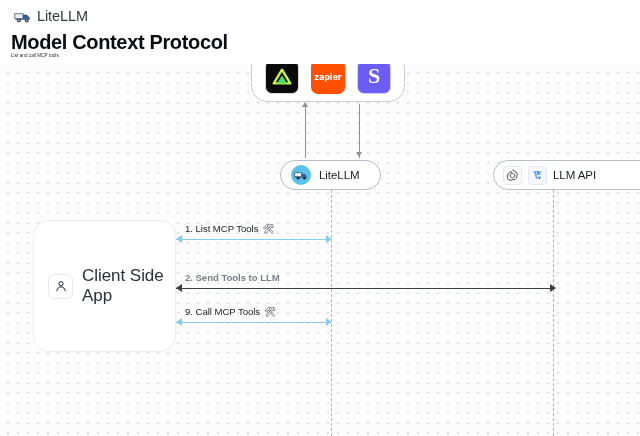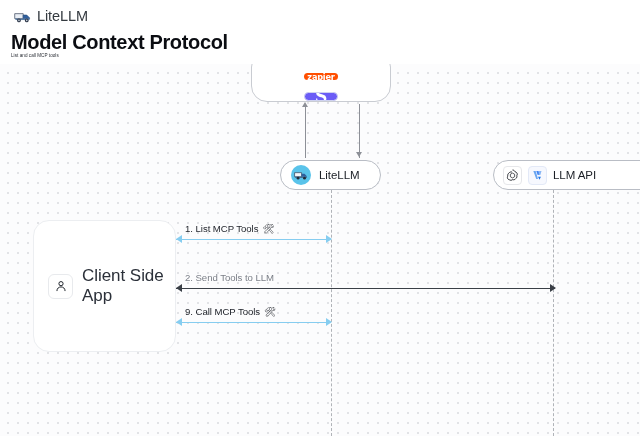--- a/index.html
+++ b/index.html
@@ -69,31 +69,30 @@
     background-color: #fcfcfd;
     background-image: radial-gradient(#e2e3e6 0.85px, transparent 0.9px);
     background-size: 10px 10px;
     background-position: 3px 4px;
     overflow: hidden;
   }
   .mcp-box {
     position: absolute;
     left: 251px;
     top: -13px;
-    width: 140px;
+    width: 154px;
     height: 51px;
     border: 1.1px solid #c9ccd2;
     border-radius: 16px;
     background: #ffffff;
     box-sizing: border-box;
     display: flex;
     align-items: center;
     justify-content: center;
     gap: 12px;
-    flex-direction: column;
   }
   .tool-icon {
     width: 34px;
     height: 34px;
     border-radius: 7px;
     display: flex;
     align-items: center;
     justify-content: center;
     box-sizing: border-box;
     overflow: hidden;
@@ -271,21 +270,21 @@
     left: 9px;
     white-space: nowrap;
     font-size: 9.6px;
     font-weight: 500;
     letter-spacing: -0.05px;
     display: flex;
     align-items: center;
     gap: 4px;
   }
   .msg-text.blue-text { color: #1d2027; }
-  .msg-text.gray-text { color: #7b7f87; font-weight: 400; }
+  .msg-text.gray-text { color: #7b7f87; font-weight: 700; }
   .tools-emoji {
     font-size: 9.5px;
     line-height: 1;
     font-family: "DejaVu Sans", sans-serif;
   }
 </style>
 </head>
 <body>
 
 <div class="brand">

